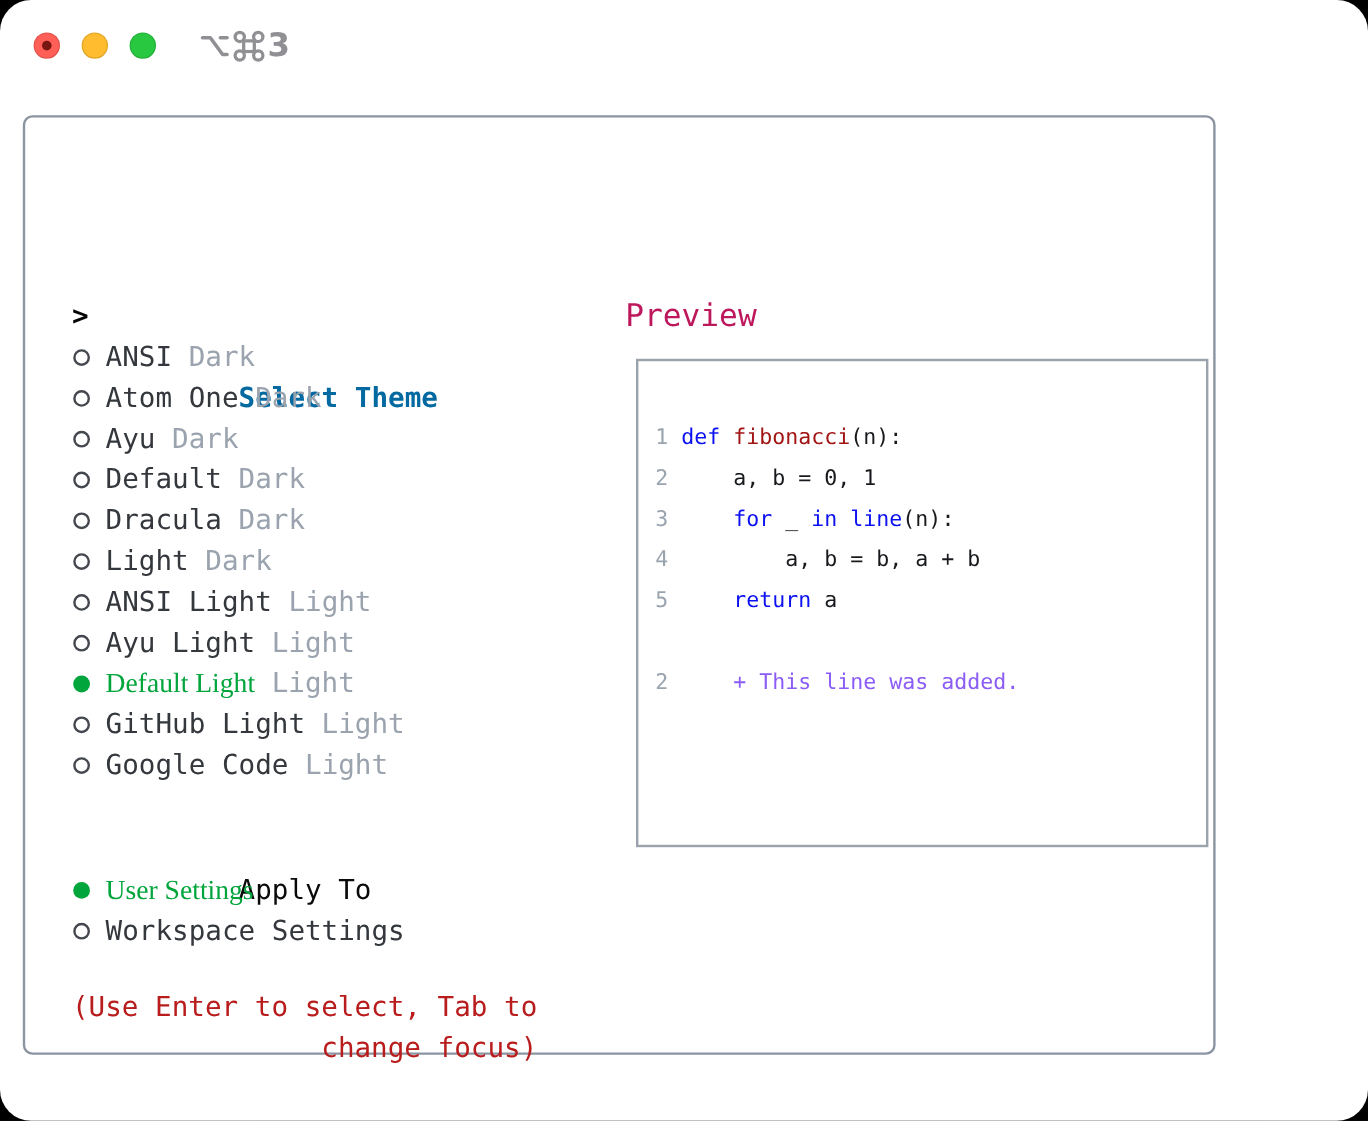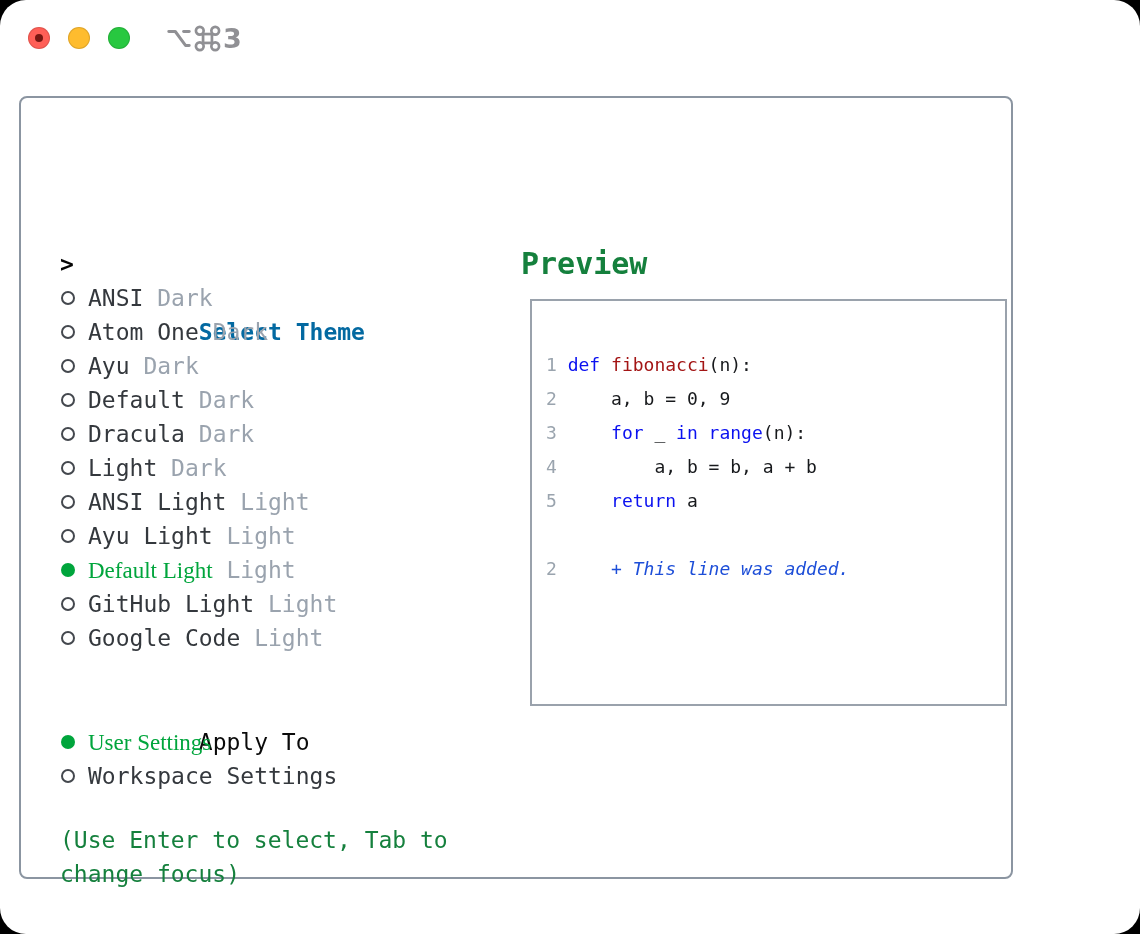--- a/index.html
+++ b/index.html
@@ -23,36 +23,36 @@
   .left-col{position:absolute;left:39px;top:149px;font-size:23px;color:#34383d;}
   .row{position:relative;height:34px;line-height:34px;white-space:pre;padding-left:28px;}
   .row .marker{position:absolute;left:0;top:0;}
   .marker.prompt{font-weight:bold;color:#050505;}
   .marker.radio-off{left:1px;top:10px;width:10px;height:10px;border:2px solid #44484e;border-radius:50%;}
   .marker.radio-on{left:1px;top:10px;width:14px;height:14px;border:none;border-radius:50%;background:#00a53c;}
   .row.header .label{font-weight:bold;color:#0369a1;}
   .opt-variant{color:#9aa3ae;}
   .row.sel .opt-name{color:#00a53c;font-family:Liberation Serif, serif;}
   .apply-header{margin-top:36px;color:#0a0a0a;}
-  .hint{margin-top:30px;color:#15803d;padding-left:0;}
+  .hint{margin-top:30px;color:#b91c1c;padding-left:0;text-align:right;}
   
   .preview-title{position:absolute;left:500px;top:149px;height:34px;line-height:34px;
-    font-size:30px;font-weight:bold;color:#15803d;white-space:pre;}
+    font-size:26px;font-weight:normal;color:#be185d;white-space:pre;}
   .preview-box{position:absolute;left:509px;top:201px;width:477px;height:407px;
     border:2px solid #9aa2ac;box-sizing:border-box;background:#fff;
     padding:47px 0 0 14px;overflow:hidden;}
   .crow{height:34px;line-height:34px;font-size:18px;white-space:pre;color:#17191c;}
   .crow .num{color:#9aa4ae;}
   .sep{height:34px;}
   .kw{color:#0b11f0;}
   .fn{color:#a31515;}
   .pln{color:#17191c;}
   .context{color:#939ca4;}
   .deleted{color:#c9271d;}
-  .added{color:#1d4ed8;font-style:italic;}
+  .added{color:#8b5cf6;}
 </style>
 </head>
 <body>
 
 <div class="window">
 
   <div class="titlebar">
     <span class="tl close">
       <span class="dot"></span>
     </span>
@@ -106,22 +106,22 @@
 
       <div class="row hint">(Use Enter to select, Tab to</div>
       <div class="row hint" style="margin-top:0;">change focus)</div>
     </div>
 
     <div class="preview-title">Preview</div>
 
     <div class="preview-box">
       <div id="code-lines">
           <div class="crow"><span class="num">1</span> <span class="kw">def</span><span class="pln"> </span><span class="fn">fibonacci</span><span class="pln">(n):</span></div>
-          <div class="crow"><span class="num">2</span> <span class="pln">    a, b = 0, 9</span></div>
-          <div class="crow"><span class="num">3</span> <span class="pln">    </span><span class="kw">for</span><span class="pln"> _ </span><span class="kw">in</span><span class="pln"> </span><span class="kw">range</span><span class="pln">(n):</span></div>
+          <div class="crow"><span class="num">2</span> <span class="pln">    a, b = 0, 1</span></div>
+          <div class="crow"><span class="num">3</span> <span class="pln">    </span><span class="kw">for</span><span class="pln"> _ </span><span class="kw">in</span><span class="pln"> </span><span class="kw">line</span><span class="pln">(n):</span></div>
           <div class="crow"><span class="num">4</span> <span class="pln">        a, b = b, a + b</span></div>
           <div class="crow"><span class="num">5</span> <span class="pln">    </span><span class="kw">return</span><span class="pln"> a</span></div>
         </div>
       <div class="sep"></div>
       <div id="diff-lines">
           <div class="crow"><span class="num">2</span> <span class="added">    + This line was added.</span></div>
         </div>
     </div>
 
   </div>

